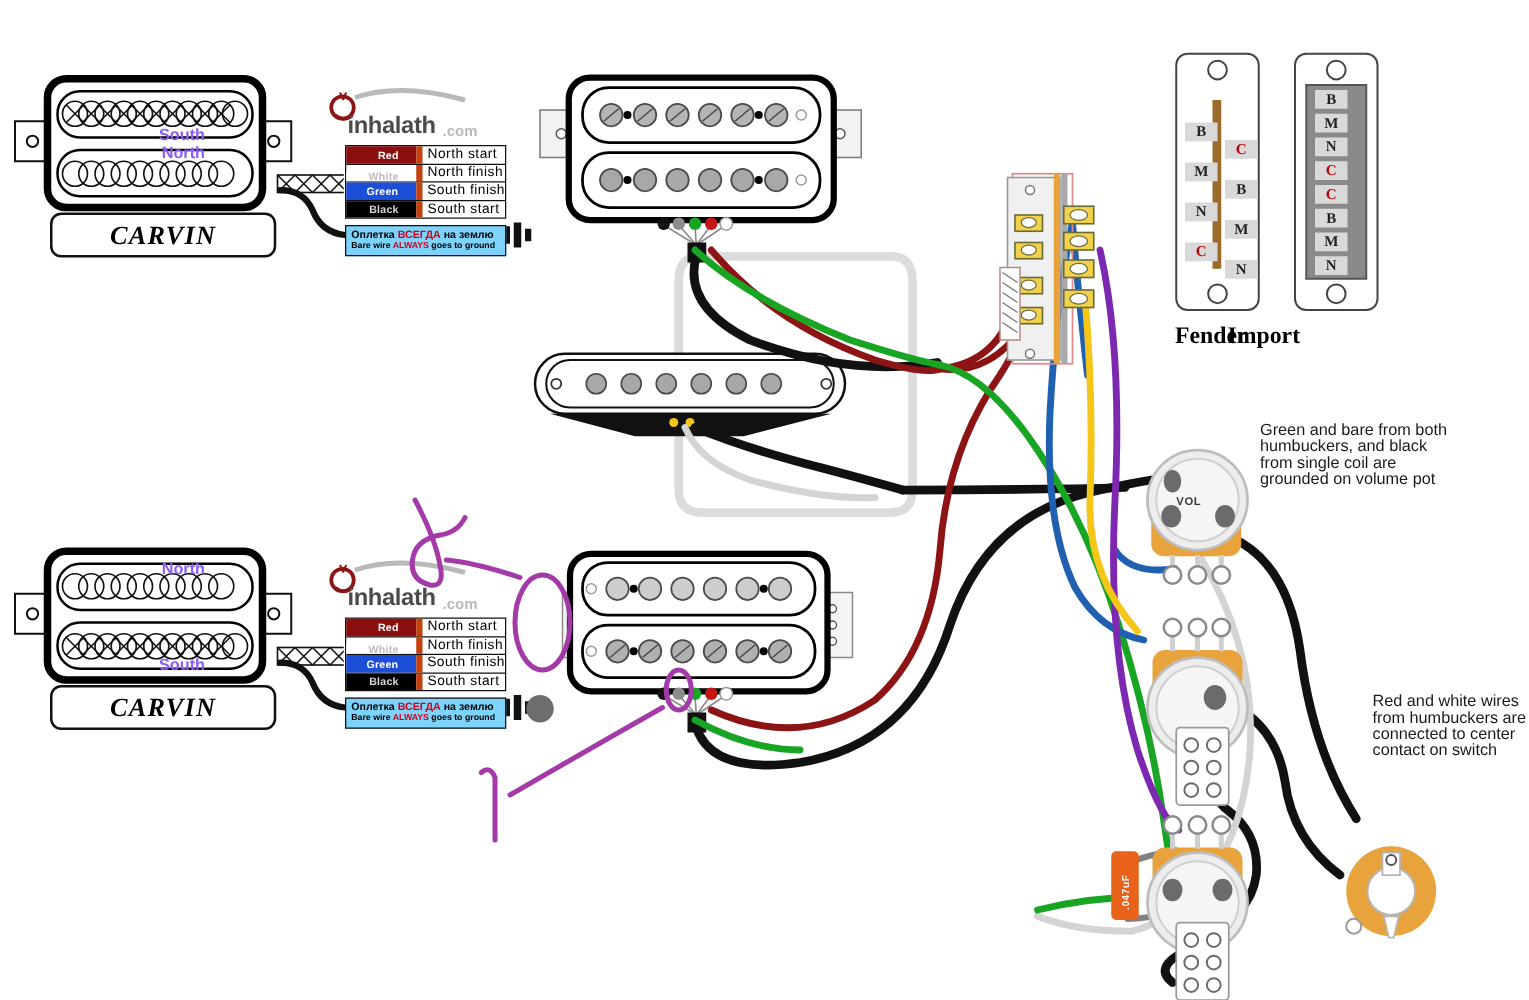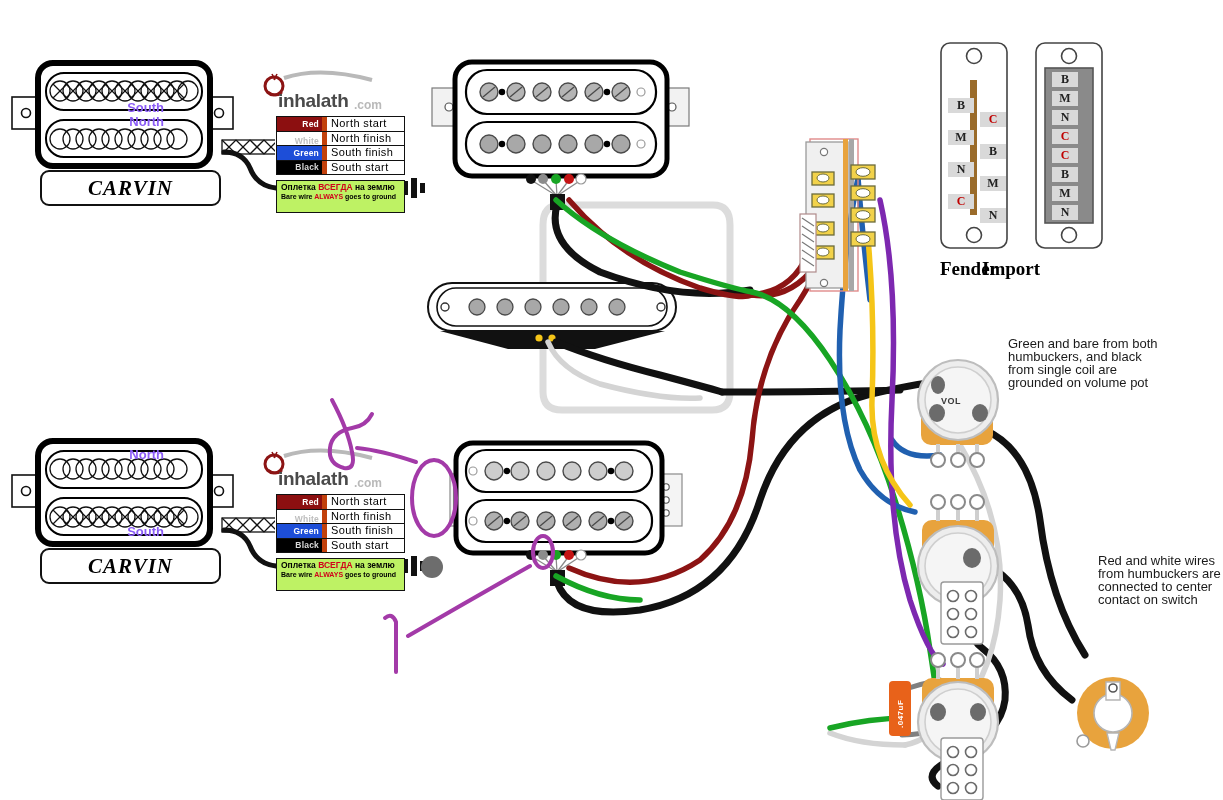--- a/index.html
+++ b/index.html
@@ -7,31 +7,31 @@
        font-family:"Liberation Sans", sans-serif;}
   .stage{position:absolute;left:0;top:0;width:1223px;height:800px;}
   svg.layer{position:absolute;left:0;top:0;width:1223px;height:800px;}
 
   
   .legend{position:absolute;border:1px solid #111;background:#fff;
           box-shadow:0 0 0 1px #fff;}
   .legend .lrow{display:flex;height:13.5px;align-items:stretch;border-bottom:1px solid #111;}
   .legend .lrow:last-child{border-bottom:none;}
   .legend .swatch{width:42px;display:flex;align-items:center;justify-content:flex-end;
-                  padding-right:3px;font-size:8.5px;font-weight:bold;letter-spacing:.2px;}
+                  padding-right:14px;font-size:8.5px;font-weight:bold;letter-spacing:.2px;}
   .legend .ldesc{flex:1;border-left:5px solid #c2410c;padding-left:4px;font-size:11px;
                  font-family:"Liberation Sans",sans-serif;color:#000;line-height:13px;
                  white-space:nowrap;letter-spacing:.4px;}
   .sw-red{background:#8c0f10;color:#fff;}
   .sw-white{background:#ffffff;color:#bdbdbd;margin-top:6px;}
   .sw-green{background:#1d4ed8;color:#fff;}
   .sw-black{background:#000000;color:#d8d8d8;}
 
-  .groundbox{position:absolute;border:1px solid #111;background:#bef264;
-             padding:1px 3px 11px 4px;}
+  .groundbox{position:absolute;border:1px solid #111;background:#7dd3fc;
+             padding:1px 3px 3px 4px;}
   .groundbox .ru{font-size:8.5px;font-weight:bold;color:#000;white-space:nowrap;line-height:10px;}
   .groundbox .en{font-size:7px;font-weight:bold;color:#000;white-space:nowrap;line-height:9px;}
   .groundbox .hl{color:#d0021b;}
 
   .brandplate{position:absolute;border:2px solid #111;border-radius:9px;background:#fff;
               display:flex;align-items:center;justify-content:center;}
   .brandplate span{font-family:"Liberation Serif",serif;font-weight:bold;font-style:italic;
                    font-size:21px;letter-spacing:1px;color:#000;}
 
   .coil-label{position:absolute;font-size:13px;font-weight:bold;color:#8b5cf6;

